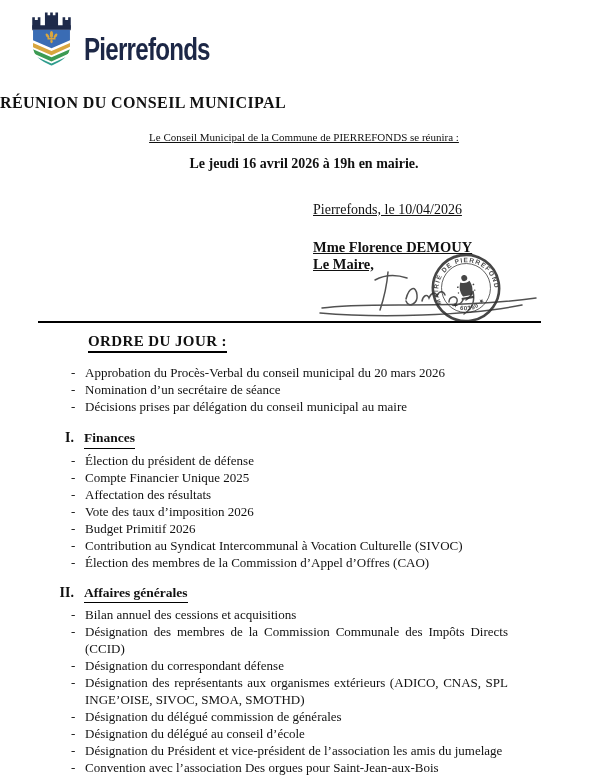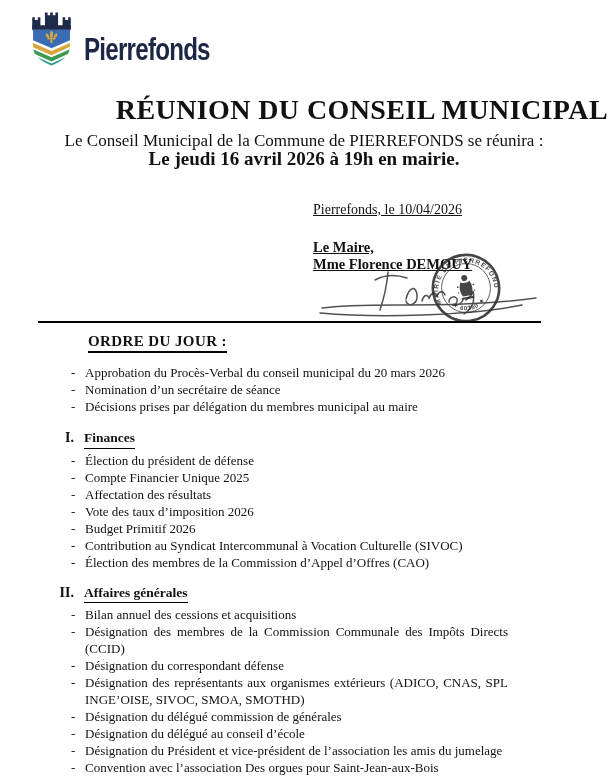--- a/index.html
+++ b/index.html
@@ -12,26 +12,26 @@
   
   .logo{position:absolute;left:28px;top:11px;display:flex;align-items:flex-end;gap:9px;}
   .crest{width:47px;height:57px;display:block;}
   .wordmark{
     font-family:"Liberation Sans","DejaVu Sans",sans-serif;
     font-weight:700;font-size:31px;color:#1c2746;
     letter-spacing:-1px;transform:scaleX(.78);transform-origin:left center;
     white-space:nowrap;
   }
   
-  .doc-title{position:absolute;top:94px;left:0;width:100%;text-align:right;
-    font-size:28px;font-weight:700;letter-spacing:.4px;}
+  .doc-title{position:absolute;top:94px;left:0;width:100%;text-align:left;
+    font-size:16px;font-weight:700;letter-spacing:.4px;}
   .doc-subtitle{position:absolute;top:131px;left:0;width:100%;text-align:center;
-    font-size:17px;}
-  .doc-when{position:absolute;top:148px;left:0;width:100%;text-align:center;
-    font-size:19px;font-weight:700;}
+    font-size:11px;text-decoration:underline;}
+  .doc-when{position:absolute;top:156px;left:0;width:100%;text-align:center;
+    font-size:14px;font-weight:700;}
   
   .date-block{position:absolute;left:313px;top:201px;font-size:14px;line-height:17px;text-decoration:underline;}
   .date-block .role-block{margin-top:21px;font-weight:700;font-size:14.5px;}
   .signature-svg{position:absolute;left:318px;top:258px;width:222px;height:62px;}
   .stamp-svg{position:absolute;left:430px;top:252px;width:72px;height:72px;}
   .divider{position:absolute;left:38px;top:321px;width:503px;height:2px;background:#000;}
   
   .agenda{position:absolute;left:0;top:326px;width:508px;font-size:13px;}
   .agenda-heading{margin:7px 0 0 88px;display:inline-block;
     font-size:15px;font-weight:700;letter-spacing:.4px;
@@ -85,22 +85,22 @@
   <div class="wordmark">Pierrefonds</div>
 </div>
 
 <div class="doc-title">RÉUNION DU CONSEIL MUNICIPAL</div>
 <div class="doc-subtitle">Le Conseil Municipal de la Commune de PIERREFONDS se réunira :</div>
 <div class="doc-when">Le jeudi 16 avril 2026 à 19h en mairie.</div>
 
 <div class="date-block">
   <div>Pierrefonds, le 10/04/2026</div>
   <div class="role-block">
+    <div>Mme Florence DEMOUY</div>
     <div>Le Maire,</div>
-    <div>Mme Florence DEMOUY</div>
   </div>
 </div>
 
 <svg class="signature-svg" viewBox="0 0 222 62">
   <g fill="none" stroke="#3f3f3f" stroke-width="1.5" stroke-linecap="round" opacity="0.9">
     <path d="M4 50 C50 43 130 52 218 40"></path>
     <path d="M2 55 C60 60 150 58 204 47"></path>
     <path d="M70 14 C69 26 66 40 62 52"></path>
     <path d="M57 22 C68 16 80 17 89 20"></path>
     <path d="M88 41 c3 -12 10 -14 11 -4 c1 8 -8 14 -11 6"></path>
@@ -144,21 +144,21 @@
       <div class="agenda-item">
         <span class="dash">-</span>
         <span class="item-text">Approbation du Procès-Verbal du conseil municipal du 20 mars 2026</span>
       </div>
       <div class="agenda-item">
         <span class="dash">-</span>
         <span class="item-text">Nomination d’un secrétaire de séance</span>
       </div>
       <div class="agenda-item">
         <span class="dash">-</span>
-        <span class="item-text">Décisions prises par délégation du membres municipal au maire</span>
+        <span class="item-text">Décisions prises par délégation du conseil municipal au maire</span>
       </div>
     </div>
   <div>
       <div class="section sec-1">
         <div class="section-head">
           <span class="numeral">I.</span>
           <span class="section-title">Finances</span>
         </div>
         <div class="section-items">
           <div class="agenda-item">

